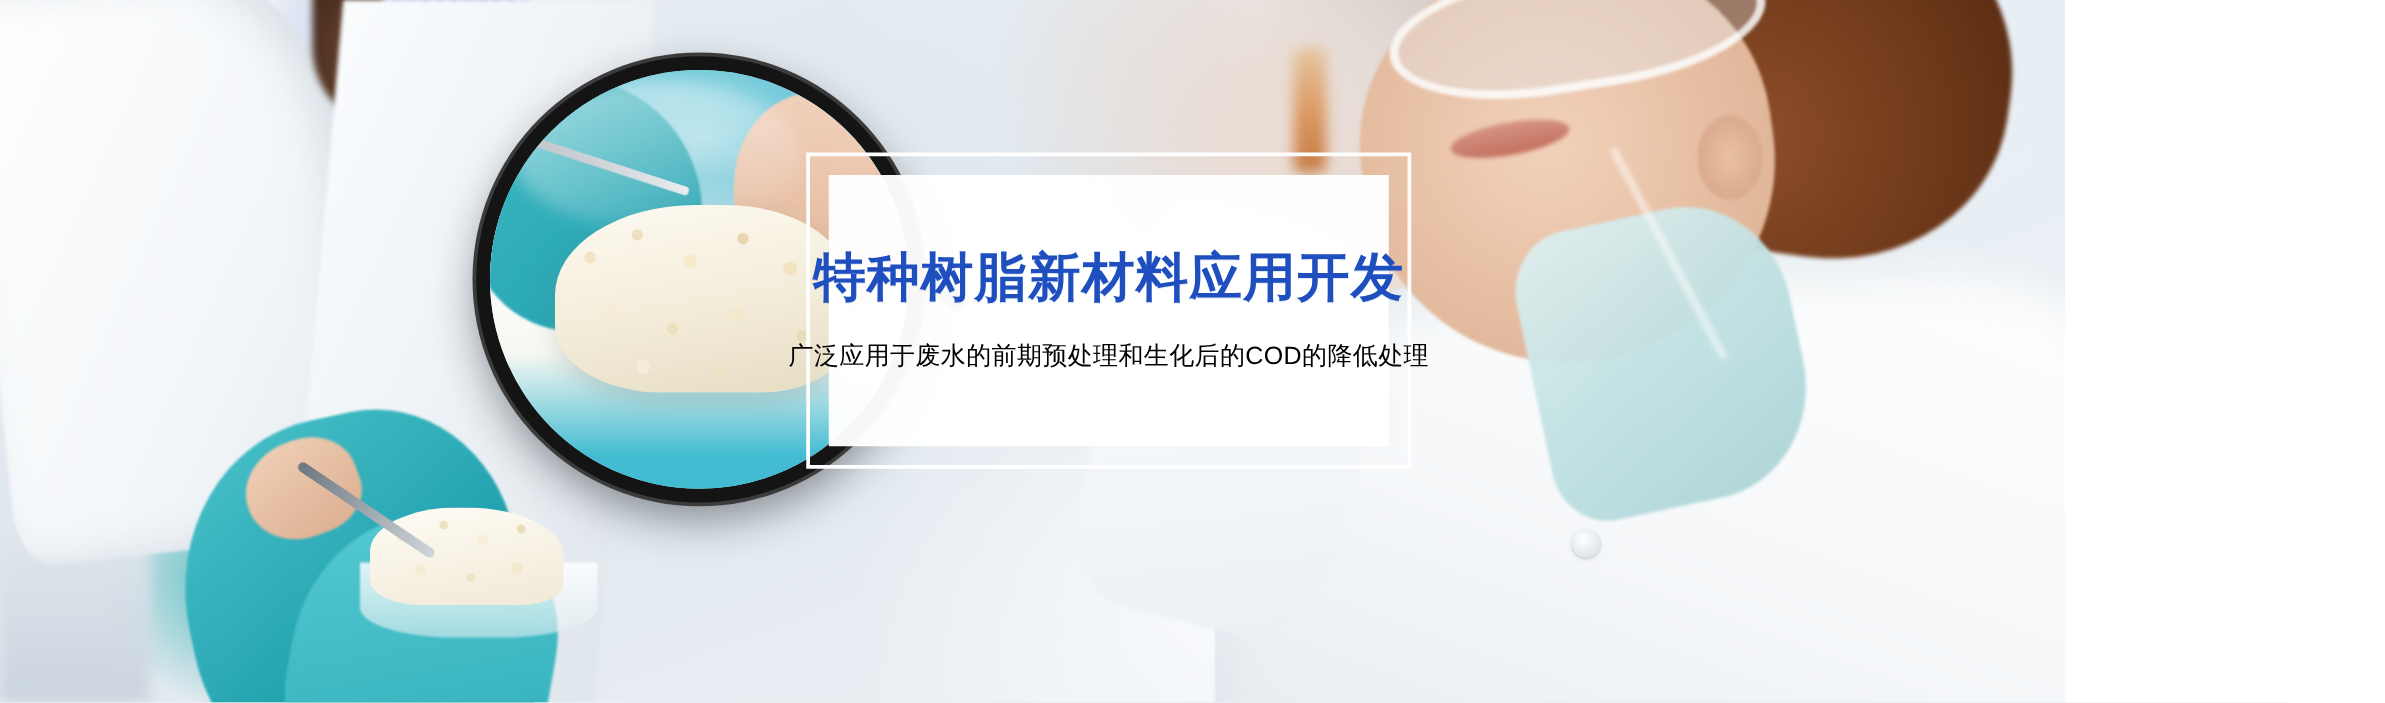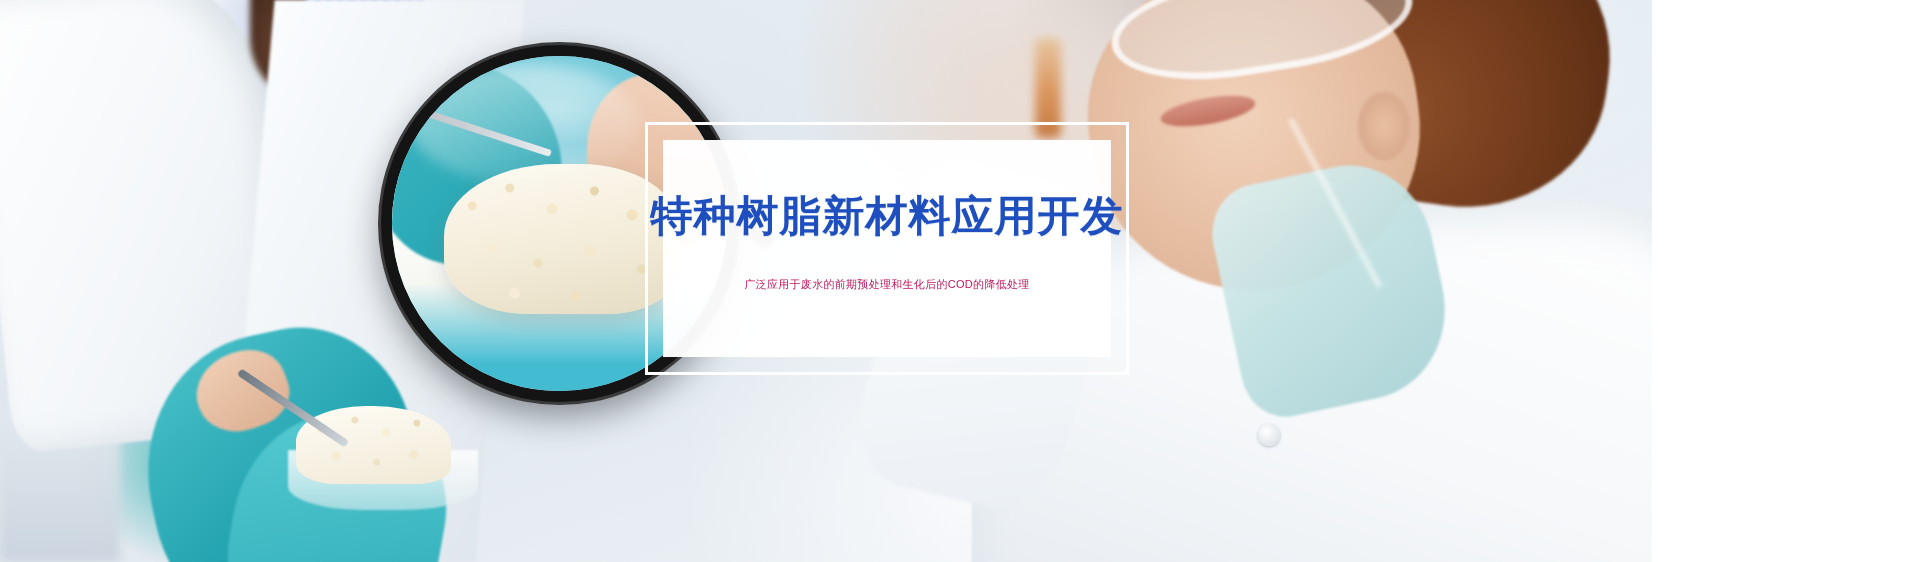--- a/index.html
+++ b/index.html
@@ -382,26 +382,26 @@
     font-size: 42px;
     font-weight: bold;
     color: #1f4fbf;
     letter-spacing: 1px;
     line-height: 1.1;
     white-space: nowrap;
     margin: 0 0 26px 0;
     text-shadow: 0 1px 0 rgba(120,160,220,0.25);
   }
   .subline {
-    font-size: 11px;
-    color: #be185d;
+    font-size: 20px;
+    color: #000000;
     letter-spacing: 0.3px;
     white-space: nowrap;
     line-height: 1.3;
-    margin: 12px;
+    margin: 0;
   }
 </style>
 </head>
 <body>
 
 <div class="banner">
 
   <div class="photo"></div>
   <div class="shelf-dark b"></div>
   <div class="shelf-dark"></div>

